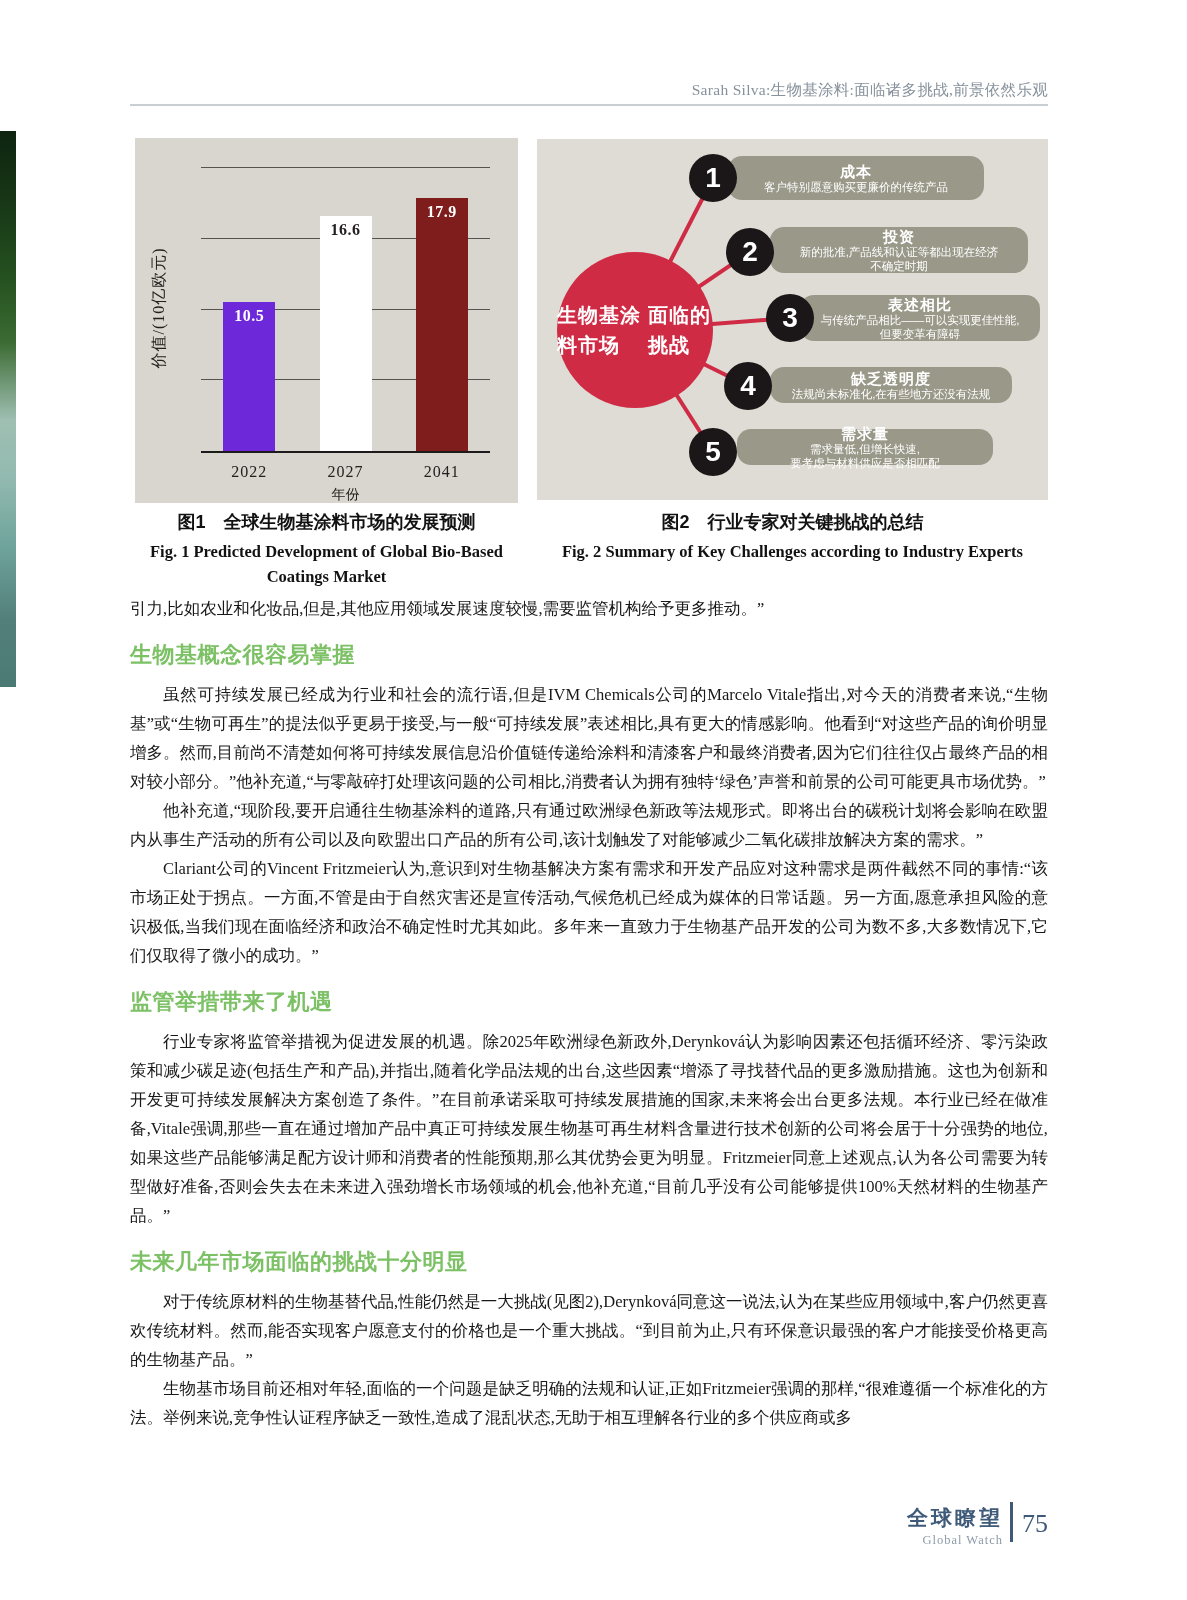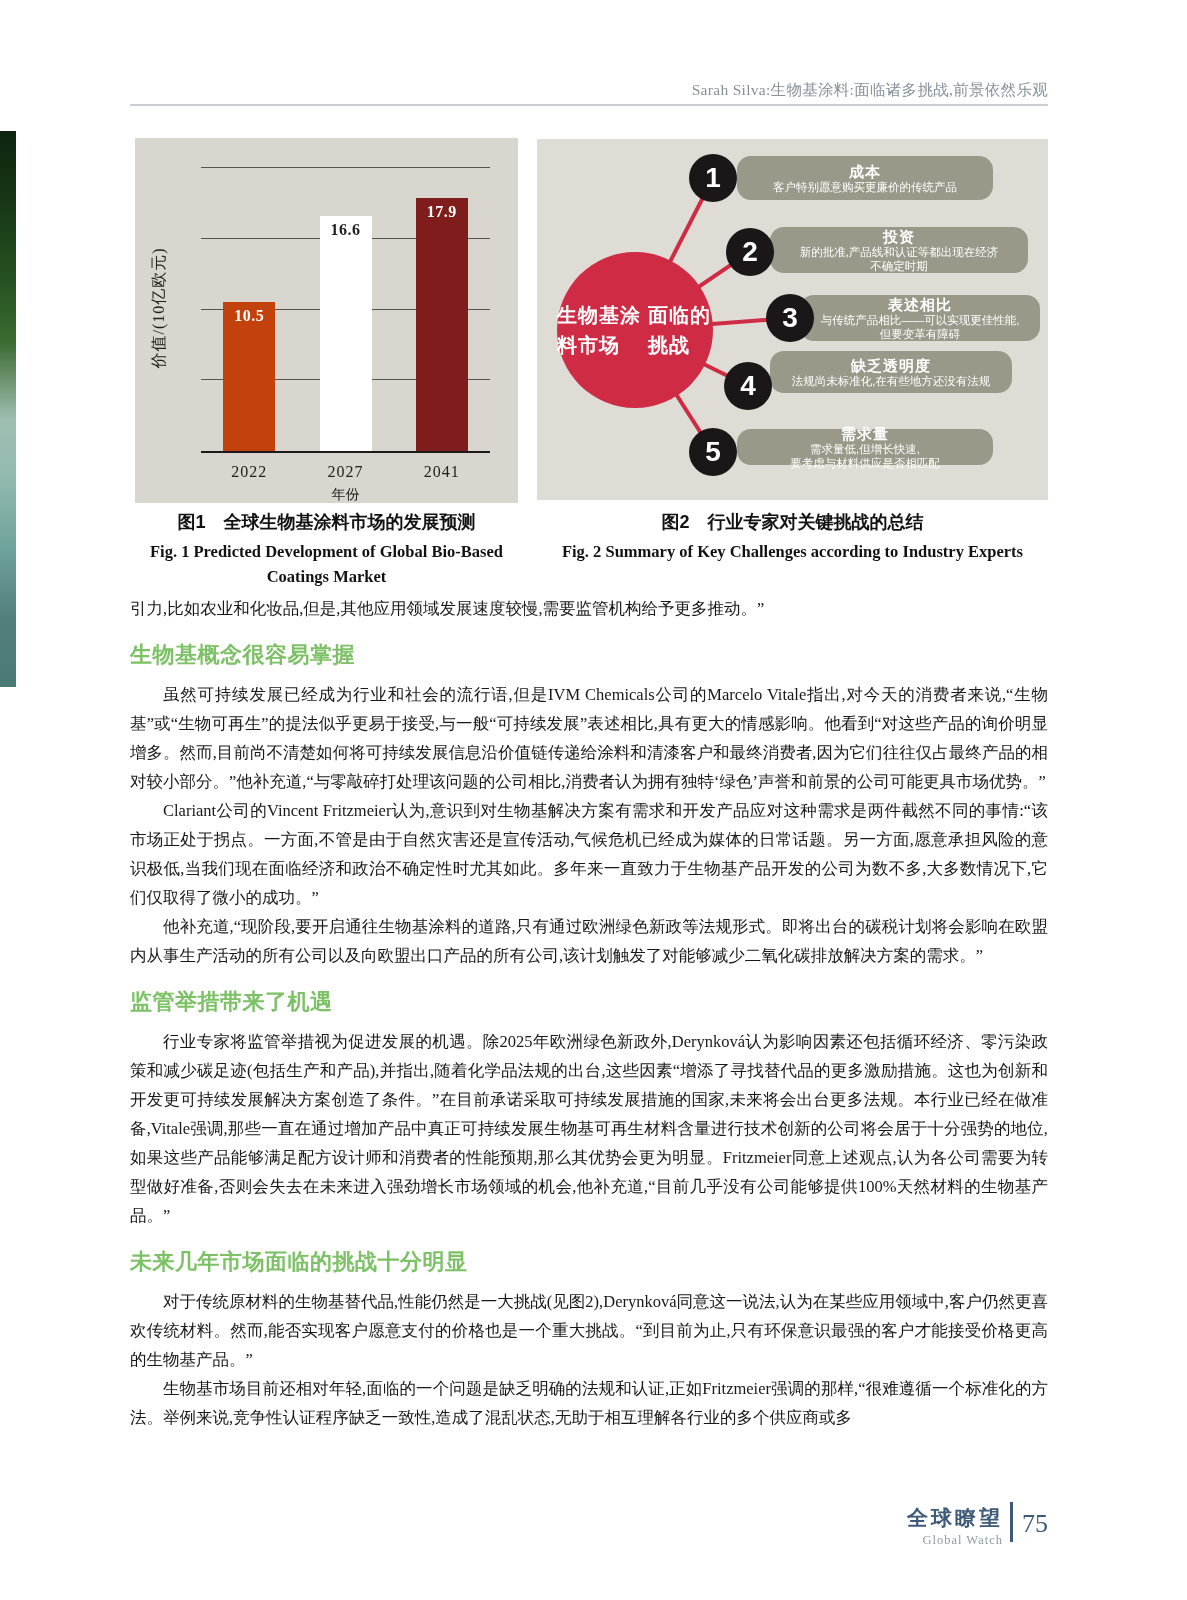--- a/index.html
+++ b/index.html
@@ -37,24 +37,24 @@
        z-index:2;}
   .hub div{color:#fff;font:bold 20px/30px "Liberation Sans",sans-serif;letter-spacing:1px;}
   .num{position:absolute;width:48px;height:48px;border-radius:50%;background:#1b1617;color:#fff;
        display:flex;align-items:center;justify-content:center;
        font:bold 28px "Liberation Sans",sans-serif;z-index:4;}
   .pill{position:absolute;background:#9a9889;border-radius:14px;color:#fff;text-align:center;
         display:flex;flex-direction:column;align-items:center;justify-content:center;
         box-sizing:border-box;padding:2px 12px;z-index:3;}
   .pill .t{font:bold 15px/19px "Liberation Sans",sans-serif;letter-spacing:1px;}
   .pill .d{font:11.5px/13.5px "Liberation Sans",sans-serif;white-space:pre-line;}
-  #i1 .num{left:152px;top:15px}   #i1 .pill{left:200px;top:17px;width:256px;height:44px}
+  #i1 .num{left:152px;top:15px}   #i1 .pill{left:191px;top:17px;width:256px;height:44px}
   #i2 .num{left:189px;top:89px}   #i2 .pill{left:233px;top:88px;width:258px;height:46px}
   #i3 .num{left:229px;top:155px}  #i3 .pill{left:263px;top:156px;width:240px;height:46px}
-  #i4 .num{left:187px;top:223px}  #i4 .pill{left:233px;top:212px;width:242px;height:42px}
+  #i4 .num{left:187px;top:223px}  #i4 .pill{left:233px;top:228px;width:242px;height:36px}
   #i5 .num{left:152px;top:289px}  #i5 .pill{left:200px;top:290px;width:256px;height:36px}
 
   
   .cap{position:absolute;text-align:center;}
   .cap1{left:135px;top:510px;width:383px;}
   .cap2{left:537px;top:510px;width:511px;}
   .cap-zh{font:bold 18px "Liberation Sans",sans-serif;color:#121212;}
   .cap-en{font:bold 16.5px/25px "Liberation Serif",serif;color:#121212;margin-top:5px;}
 
   
@@ -81,21 +81,21 @@
   <div class="running-head">Sarah Silva:生物基涂料:面临诸多挑战,前景依然乐观</div>
   <div class="header-rule"></div>
 
   <div class="fig1-panel">
     <div class="ylabel">价值/(10亿欧元)</div>
     <div class="plot" id="plot">
         <div class="gridline" style="bottom: 25%;"></div>
         <div class="gridline" style="bottom: 50%;"></div>
         <div class="gridline" style="bottom: 75%;"></div>
         <div class="gridline" style="bottom: 100%;"></div>
-        <div class="bar" style="left: 16.6667%; height: 52.5%; background: #c2410c;">
+        <div class="bar" style="left: 16.6667%; height: 52.5%; background: #6d28d9;">
           <div class="bar-label" style="color: rgb(255, 255, 255);">10.5</div>
         </div>
         <div class="tick" style="left: 16.6667%;">2022</div>
         <div class="bar" style="left: 50%; height: 83%; background: rgb(255, 255, 255);">
           <div class="bar-label" style="color: rgb(35, 31, 32);">16.6</div>
         </div>
         <div class="tick" style="left: 50%;">2027</div>
         <div class="bar" style="left: 83.3333%; height: 89.5%; background: #7f1d1d;">
           <div class="bar-label" style="color: rgb(255, 255, 255);">17.9</div>
         </div>
@@ -161,22 +161,22 @@
   </div>
   <div class="cap cap2">
     <div class="cap-zh">图2　行业专家对关键挑战的总结</div>
     <div class="cap-en">Fig. 2  Summary of Key Challenges according to Industry Experts</div>
   </div>
 
   <div class="article">
     <p class="intro">引力,比如农业和化妆品,但是,其他应用领域发展速度较慢,需要监管机构给予更多推动。”</p>
     <h2>生物基概念很容易掌握</h2>
     <p>虽然可持续发展已经成为行业和社会的流行语,但是IVM Chemicals公司的Marcelo Vitale指出,对今天的消费者来说,“生物基”或“生物可再生”的提法似乎更易于接受,与一般“可持续发展”表述相比,具有更大的情感影响。他看到“对这些产品的询价明显增多。然而,目前尚不清楚如何将可持续发展信息沿价值链传递给涂料和清漆客户和最终消费者,因为它们往往仅占最终产品的相对较小部分。”他补充道,“与零敲碎打处理该问题的公司相比,消费者认为拥有独特‘绿色’声誉和前景的公司可能更具市场优势。”</p>
+    <p>他补充道,“现阶段,要开启通往生物基涂料的道路,只有通过欧洲绿色新政等法规形式。即将出台的碳税计划将会影响在欧盟内从事生产活动的所有公司以及向欧盟出口产品的所有公司,该计划触发了对能够减少二氧化碳排放解决方案的需求。”</p>
     <p>Clariant公司的Vincent Fritzmeier认为,意识到对生物基解决方案有需求和开发产品应对这种需求是两件截然不同的事情:“该市场正处于拐点。一方面,不管是由于自然灾害还是宣传活动,气候危机已经成为媒体的日常话题。另一方面,愿意承担风险的意识极低,当我们现在面临经济和政治不确定性时尤其如此。多年来一直致力于生物基产品开发的公司为数不多,大多数情况下,它们仅取得了微小的成功。”</p>
-    <p>他补充道,“现阶段,要开启通往生物基涂料的道路,只有通过欧洲绿色新政等法规形式。即将出台的碳税计划将会影响在欧盟内从事生产活动的所有公司以及向欧盟出口产品的所有公司,该计划触发了对能够减少二氧化碳排放解决方案的需求。”</p>
     <h2>监管举措带来了机遇</h2>
     <p>行业专家将监管举措视为促进发展的机遇。除2025年欧洲绿色新政外,Derynková认为影响因素还包括循环经济、零污染政策和减少碳足迹(包括生产和产品),并指出,随着化学品法规的出台,这些因素“增添了寻找替代品的更多激励措施。这也为创新和开发更可持续发展解决方案创造了条件。”在目前承诺采取可持续发展措施的国家,未来将会出台更多法规。本行业已经在做准备,Vitale强调,那些一直在通过增加产品中真正可持续发展生物基可再生材料含量进行技术创新的公司将会居于十分强势的地位,如果这些产品能够满足配方设计师和消费者的性能预期,那么其优势会更为明显。Fritzmeier同意上述观点,认为各公司需要为转型做好准备,否则会失去在未来进入强劲增长市场领域的机会,他补充道,“目前几乎没有公司能够提供100%天然材料的生物基产品。”</p>
     <h2>未来几年市场面临的挑战十分明显</h2>
     <p>对于传统原材料的生物基替代品,性能仍然是一大挑战(见图2),Derynková同意这一说法,认为在某些应用领域中,客户仍然更喜欢传统材料。然而,能否实现客户愿意支付的价格也是一个重大挑战。“到目前为止,只有环保意识最强的客户才能接受价格更高的生物基产品。”</p>
     <p>生物基市场目前还相对年轻,面临的一个问题是缺乏明确的法规和认证,正如Fritzmeier强调的那样,“很难遵循一个标准化的方法。举例来说,竞争性认证程序缺乏一致性,造成了混乱状态,无助于相互理解各行业的多个供应商或多</p>
   </div>
 
   <div class="footer">
     <div class="brand">
       <div class="brand-zh">全球瞭望</div>

